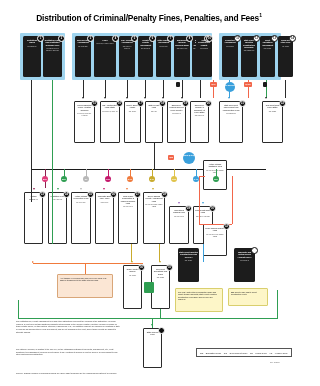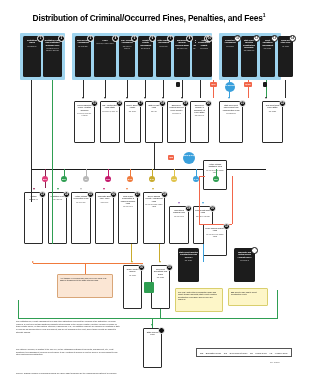--- a/index.html
+++ b/index.html
@@ -61,21 +61,21 @@
   .revdate{position:absolute;font-size:1.8px;color:#666;}
 
   .grpline{position:absolute;background:#1c1c1c;height:0.7px;}
 </style>
 </head>
 <body>
 
 <div id="page">
 
   <div class="title">
-    <span>Distribution of Criminal/Occurred Fines, Penalties, and Fees</span><sup>1</sup>
+    <span>Distribution of Criminal/Penalty Fines, Penalties, and Fees</span><sup>1</sup>
   </div>
 
   <div class="bluegroup" style="left:20px;top:33px;width:45px;height:47px;"></div>
   <div class="bluegroup" style="left:72px;top:33px;width:140px;height:47px;"></div>
   <div class="bluegroup" style="left:219px;top:33px;width:62px;height:47px;"></div>
 
   <div class="srcbox" style="left:23px;top:36px;width:18px;height:41px;">
     <span class="nm">Restitution Orders</span>
     <span class="cd">PC 1202.4(f)</span>
   </div>

